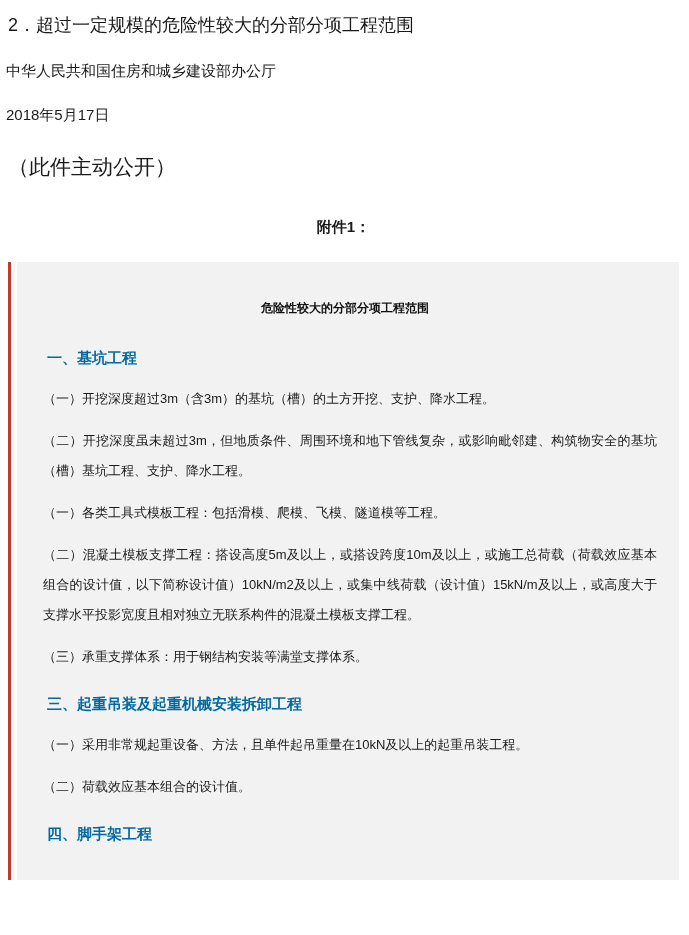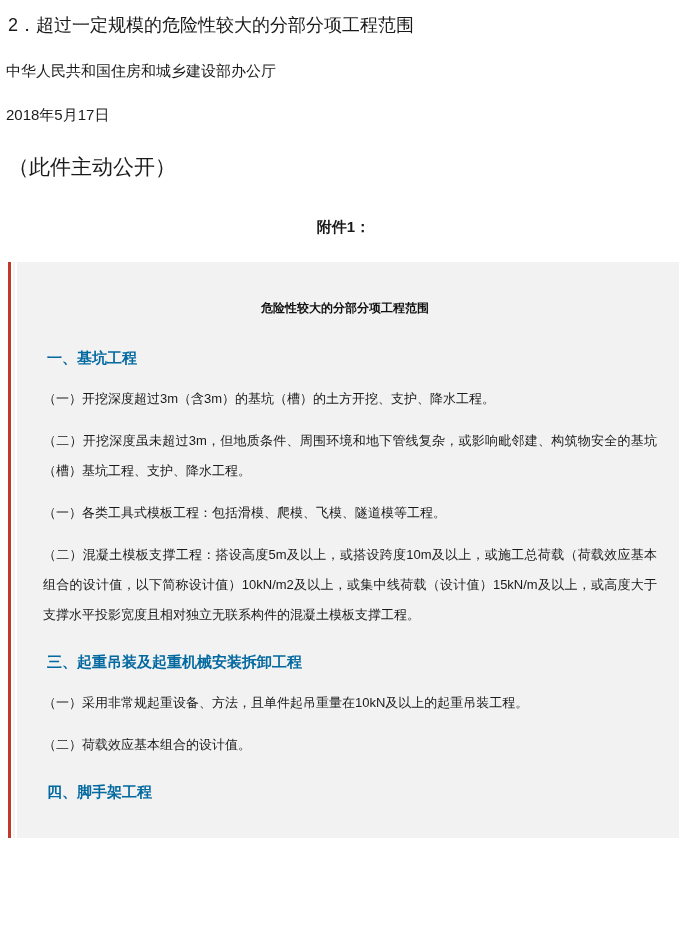--- a/index.html
+++ b/index.html
@@ -121,20 +121,21 @@
 
   <div class="annex">
     <div class="annex-title">危险性较大的分部分项工程范围</div>
 
     <div class="sec-head">一、基坑工程</div>
     <div class="para">（一）开挖深度超过3m（含3m）的基坑（槽）的土方开挖、支护、降水工程。</div>
     <div class="para">（二）开挖深度虽未超过3m，但地质条件、周围环境和地下管线复杂，或影响毗邻建、构筑物安全的基坑（槽）基坑工程、支护、降水工程。</div>
 
     <div class="para">（一）各类工具式模板工程：包括滑模、爬模、飞模、隧道模等工程。</div>
     <div class="para">（二）混凝土模板支撑工程：搭设高度5m及以上，或搭设跨度10m及以上，或施工总荷载（荷载效应基本组合的设计值，以下简称设计值）10kN/m2及以上，或集中线荷载（设计值）15kN/m及以上，或高度大于支撑水平投影宽度且相对独立无联系构件的混凝土模板支撑工程。</div>
+    <div class="para">（三）承重支撑体系：用于钢结构安装等满堂支撑体系。</div>
 
     <div class="sec-head">三、起重吊装及起重机械安装拆卸工程</div>
     <div class="para">（一）采用非常规起重设备、方法，且单件起吊重量在10kN及以上的起重吊装工程。</div>
     <div class="para">（二）荷载效应基本组合的设计值。</div>
 
     <div class="sec-head">四、脚手架工程</div>
 
   </div>
 
 </div>

